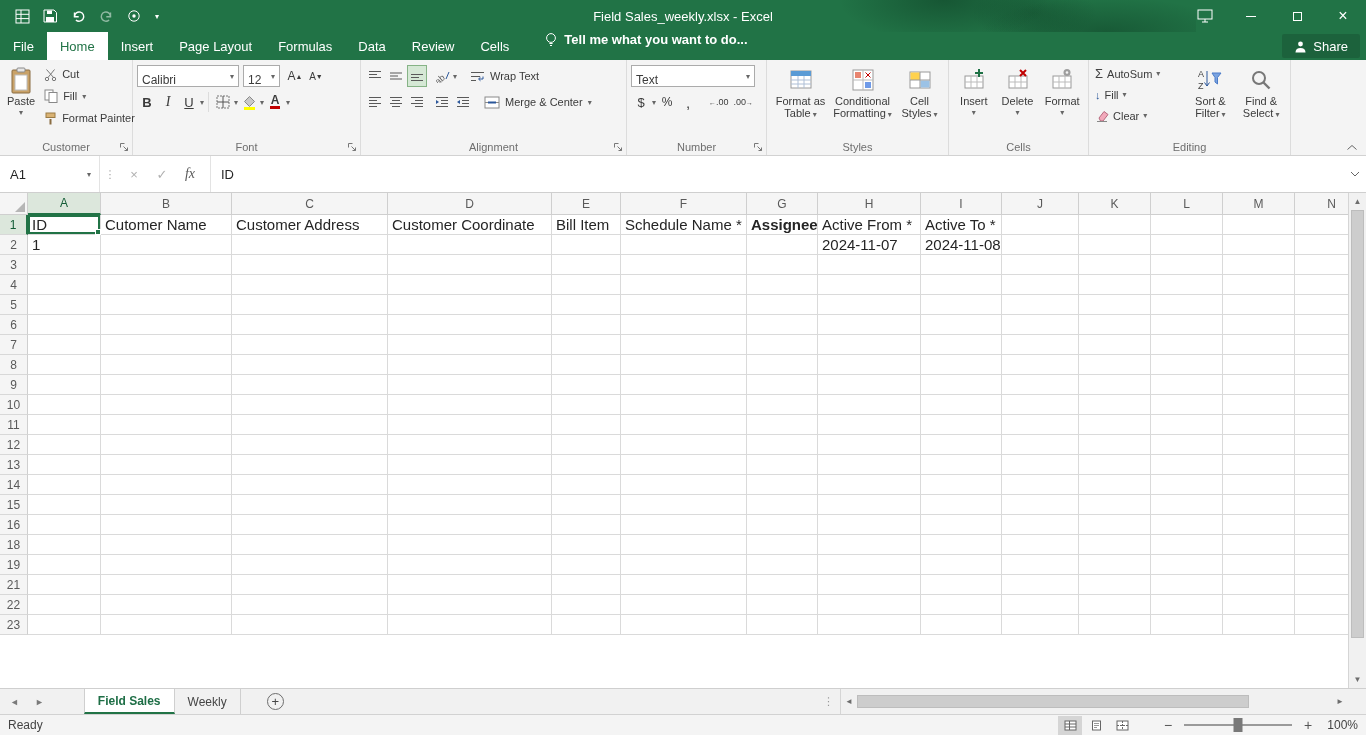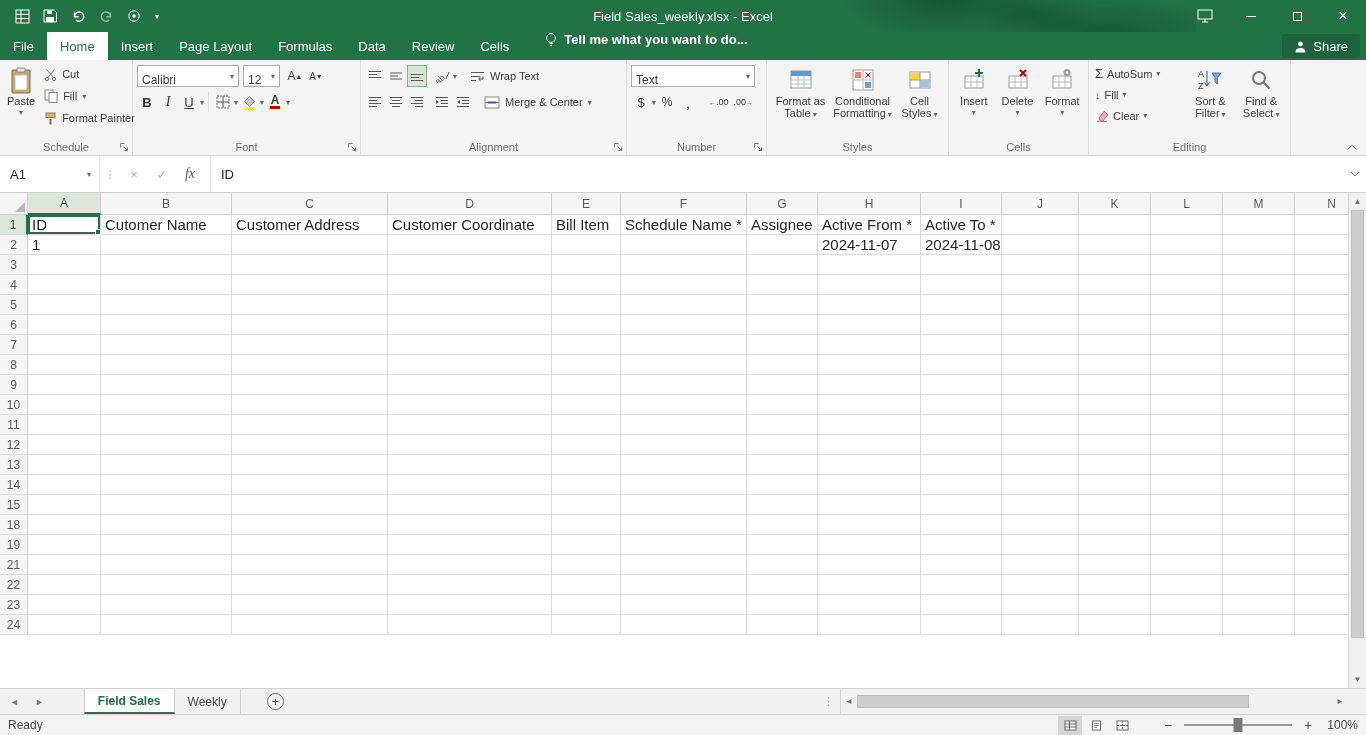--- a/index.html
+++ b/index.html
@@ -250,21 +250,21 @@
           <span>
             <svg width="13" height="13">
                 <rect x="2" y="1" width="9" height="4.5" fill="#d9b273" stroke="#9a7b44"></rect>
                 <rect x="5.5" y="7" width="2" height="5.5" fill="#8a6d42"></rect>
               </svg>
           </span>
           <span>Format Painter</span>
         </div>
       </div>
     </div>
-    <div class="glabel">Schedule</div>
+    <div class="glabel">Customer</div>
     <span class="launcher">
       <svg width="10" height="10">
           <path d="M1.5 1.5h4M1.5 1.5v4" stroke="#777" fill="none"></path>
           <path d="M4.5 4.5l4 4M8.5 5.5v3h-3" stroke="#777" fill="none"></path>
         </svg>
     </span>
   </div>
 
   <div class="rgroup" style="width:228px">
     <div class="gcontent" style="flex-direction:column;">
@@ -618,21 +618,21 @@
     </div>
   <div class="gridbody">
       <div class="grow">
         <div class="rowh sel">1</div>
         <div class="cell selcell" style="width: 73px;">ID<div class="fillh"></div></div>
         <div class="cell" style="width: 131px;">Cutomer Name</div>
         <div class="cell" style="width: 156px;">Customer Address</div>
         <div class="cell" style="width: 164px;">Customer Coordinate</div>
         <div class="cell" style="width: 69px;">Bill Item</div>
         <div class="cell" style="width: 126px;">Schedule Name *</div>
-        <div class="cell" style="width: 71px;">Assignee</div>
+        <div class="cell" style="width: 71px; font-weight: bold;">Assignee</div>
         <div class="cell" style="width: 103px;">Active From *</div>
         <div class="cell" style="width: 81px;">Active To *</div>
         <div class="cell" style="width: 77px;"></div>
         <div class="cell" style="width: 72px;"></div>
         <div class="cell" style="width: 72px;"></div>
         <div class="cell" style="width: 72px;"></div>
         <div class="cell" style="width: 74px;"></div>
       </div>
       <div class="grow">
         <div class="rowh">2</div>
@@ -866,20 +866,37 @@
         <div class="cell" style="width: 71px;"></div>
         <div class="cell" style="width: 103px;"></div>
         <div class="cell" style="width: 81px;"></div>
         <div class="cell" style="width: 77px;"></div>
         <div class="cell" style="width: 72px;"></div>
         <div class="cell" style="width: 72px;"></div>
         <div class="cell" style="width: 72px;"></div>
         <div class="cell" style="width: 74px;"></div>
       </div>
       <div class="grow">
+        <div class="rowh">16</div>
+        <div class="cell" style="width: 73px;"></div>
+        <div class="cell" style="width: 131px;"></div>
+        <div class="cell" style="width: 156px;"></div>
+        <div class="cell" style="width: 164px;"></div>
+        <div class="cell" style="width: 69px;"></div>
+        <div class="cell" style="width: 126px;"></div>
+        <div class="cell" style="width: 71px;"></div>
+        <div class="cell" style="width: 103px;"></div>
+        <div class="cell" style="width: 81px;"></div>
+        <div class="cell" style="width: 77px;"></div>
+        <div class="cell" style="width: 72px;"></div>
+        <div class="cell" style="width: 72px;"></div>
+        <div class="cell" style="width: 72px;"></div>
+        <div class="cell" style="width: 74px;"></div>
+      </div>
+      <div class="grow">
         <div class="rowh">18</div>
         <div class="cell" style="width: 73px;"></div>
         <div class="cell" style="width: 131px;"></div>
         <div class="cell" style="width: 156px;"></div>
         <div class="cell" style="width: 164px;"></div>
         <div class="cell" style="width: 69px;"></div>
         <div class="cell" style="width: 126px;"></div>
         <div class="cell" style="width: 71px;"></div>
         <div class="cell" style="width: 103px;"></div>
         <div class="cell" style="width: 81px;"></div>
@@ -935,37 +952,20 @@
         <div class="cell" style="width: 103px;"></div>
         <div class="cell" style="width: 81px;"></div>
         <div class="cell" style="width: 77px;"></div>
         <div class="cell" style="width: 72px;"></div>
         <div class="cell" style="width: 72px;"></div>
         <div class="cell" style="width: 72px;"></div>
         <div class="cell" style="width: 74px;"></div>
       </div>
       <div class="grow">
         <div class="rowh">23</div>
-        <div class="cell" style="width: 73px;"></div>
-        <div class="cell" style="width: 131px;"></div>
-        <div class="cell" style="width: 156px;"></div>
-        <div class="cell" style="width: 164px;"></div>
-        <div class="cell" style="width: 69px;"></div>
-        <div class="cell" style="width: 126px;"></div>
-        <div class="cell" style="width: 71px;"></div>
-        <div class="cell" style="width: 103px;"></div>
-        <div class="cell" style="width: 81px;"></div>
-        <div class="cell" style="width: 77px;"></div>
-        <div class="cell" style="width: 72px;"></div>
-        <div class="cell" style="width: 72px;"></div>
-        <div class="cell" style="width: 72px;"></div>
-        <div class="cell" style="width: 74px;"></div>
-      </div>
-      <div class="grow">
-        <div class="rowh">24</div>
         <div class="cell" style="width: 73px;"></div>
         <div class="cell" style="width: 131px;"></div>
         <div class="cell" style="width: 156px;"></div>
         <div class="cell" style="width: 164px;"></div>
         <div class="cell" style="width: 69px;"></div>
         <div class="cell" style="width: 126px;"></div>
         <div class="cell" style="width: 71px;"></div>
         <div class="cell" style="width: 103px;"></div>
         <div class="cell" style="width: 81px;"></div>
         <div class="cell" style="width: 77px;"></div>

